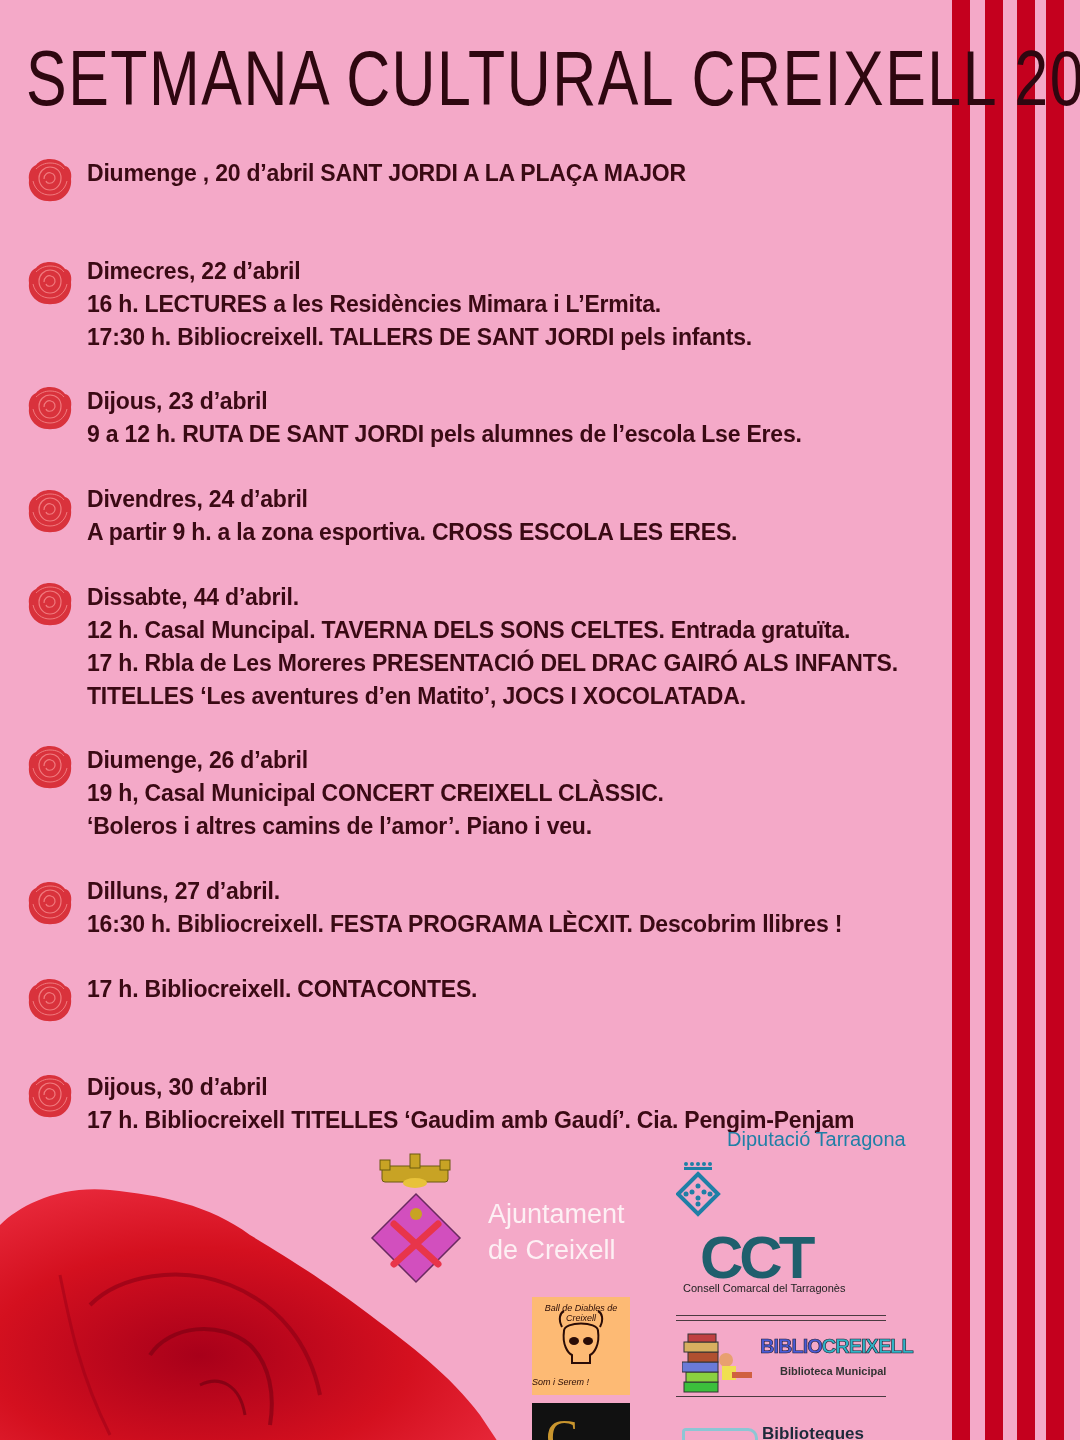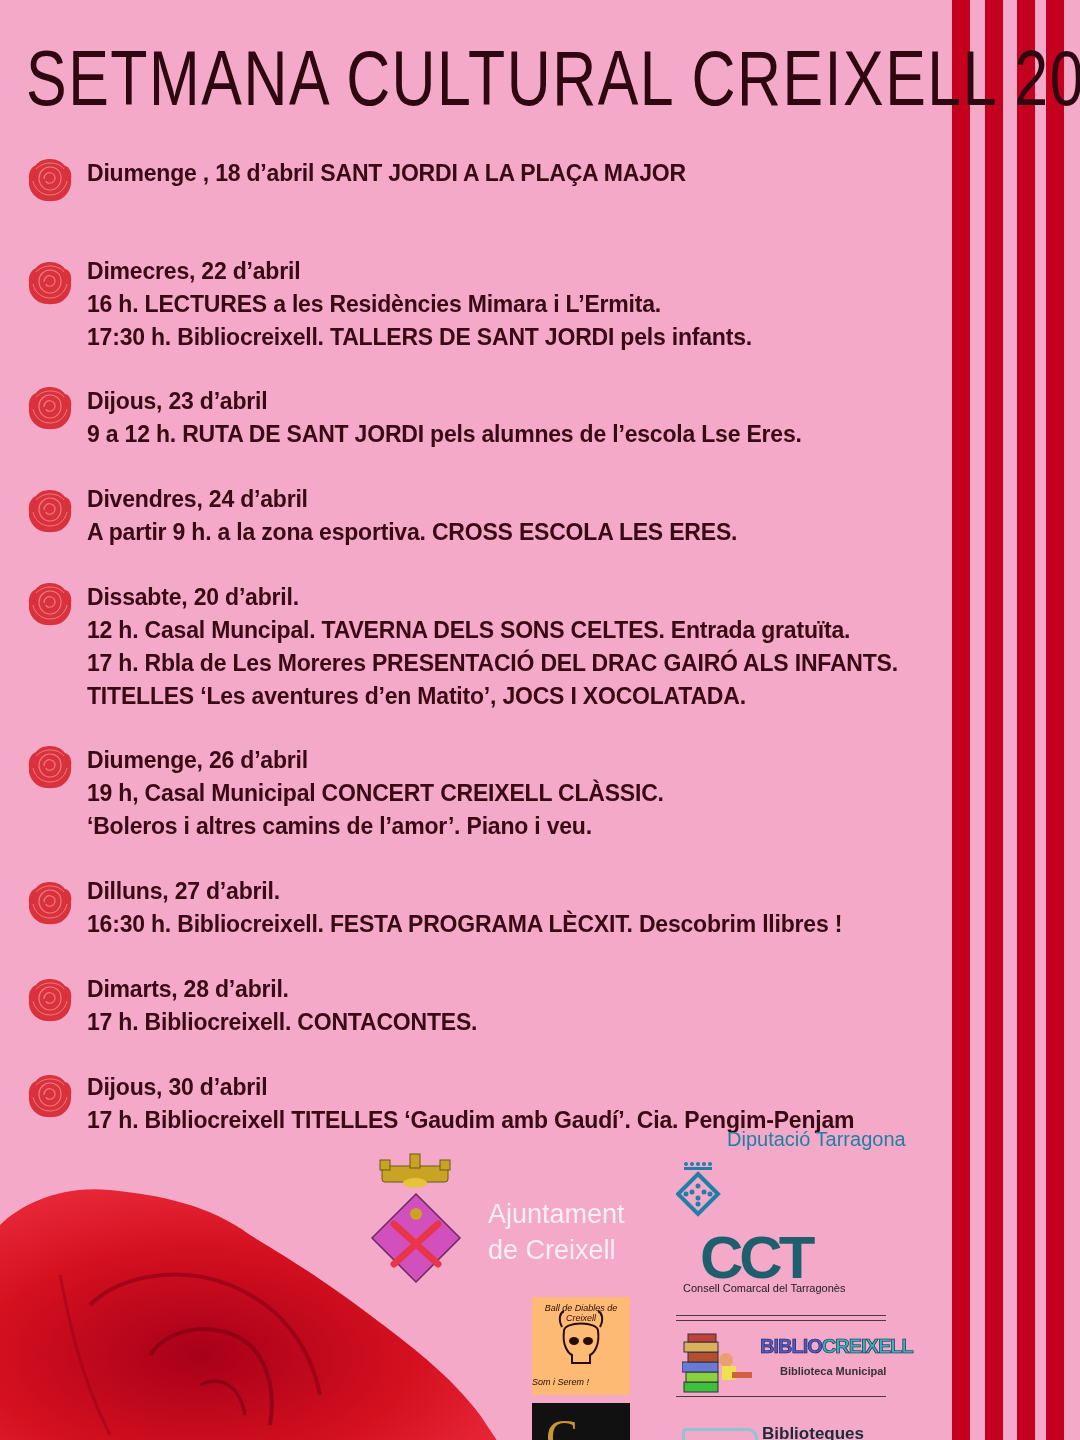--- a/index.html
+++ b/index.html
@@ -71,21 +71,21 @@
       <path d="M9 12 C13 8 18 6 23 6 C29 6 34 8 37 12" fill="none" stroke="#f07a7e" stroke-width="1"></path>
     </symbol>
   </defs>
 </svg>
 
 <div class="event" style="top:157px;">
   <svg class="rose" style="top:0;">
       <use href="#rose"></use>
     </svg>
   <div class="lines">
-    <div class="line">Diumenge , 18 d’abril  SANT JORDI A LA PLAÇA  MAJOR</div>
+    <div class="line">Diumenge , 20 d’abril  SANT JORDI A LA PLAÇA  MAJOR</div>
   </div>
 </div>
 
 <div class="event" style="top:255px;">
   <svg class="rose" style="top:5px;">
       <use href="#rose"></use>
     </svg>
   <div class="lines">
     <div class="line">Dimecres, 22 d’abril</div>
     <div class="line">16 h. LECTURES  a les Residències Mimara i L’Ermita.</div>
@@ -111,21 +111,21 @@
     <div class="line">Divendres, 24 d’abril</div>
     <div class="line">A partir 9 h. a la zona esportiva. CROSS ESCOLA LES ERES.</div>
   </div>
 </div>
 
 <div class="event" style="top:581px;">
   <svg class="rose" style="top:0;">
       <use href="#rose"></use>
     </svg>
   <div class="lines">
-    <div class="line">Dissabte, 20 d’abril.</div>
+    <div class="line">Dissabte, 44 d’abril.</div>
     <div class="line">12 h. Casal Muncipal. TAVERNA DELS SONS CELTES. Entrada gratuïta.</div>
     <div class="line">17 h. Rbla de Les Moreres PRESENTACIÓ DEL DRAC GAIRÓ ALS INFANTS.</div>
     <div class="line">TITELLES ‘Les aventures d’en Matito’, JOCS I XOCOLATADA.</div>
   </div>
 </div>
 
 <div class="event" style="top:744px;">
   <svg class="rose" style="top:0;">
       <use href="#rose"></use>
     </svg>
@@ -144,21 +144,20 @@
     <div class="line">Dilluns, 27 d’abril.</div>
     <div class="line">16:30 h. Bibliocreixell. FESTA PROGRAMA LÈCXIT. Descobrim llibres !</div>
   </div>
 </div>
 
 <div class="event" style="top:973px;">
   <svg class="rose" style="top:4px;">
       <use href="#rose"></use>
     </svg>
   <div class="lines">
-    <div class="line">Dimarts, 28 d’abril.</div>
     <div class="line">17 h. Bibliocreixell. CONTACONTES.</div>
   </div>
 </div>
 
 <div class="event" style="top:1071px;">
   <svg class="rose" style="top:2px;">
       <use href="#rose"></use>
     </svg>
   <div class="lines">
     <div class="line">Dijous, 30 d’abril</div>

